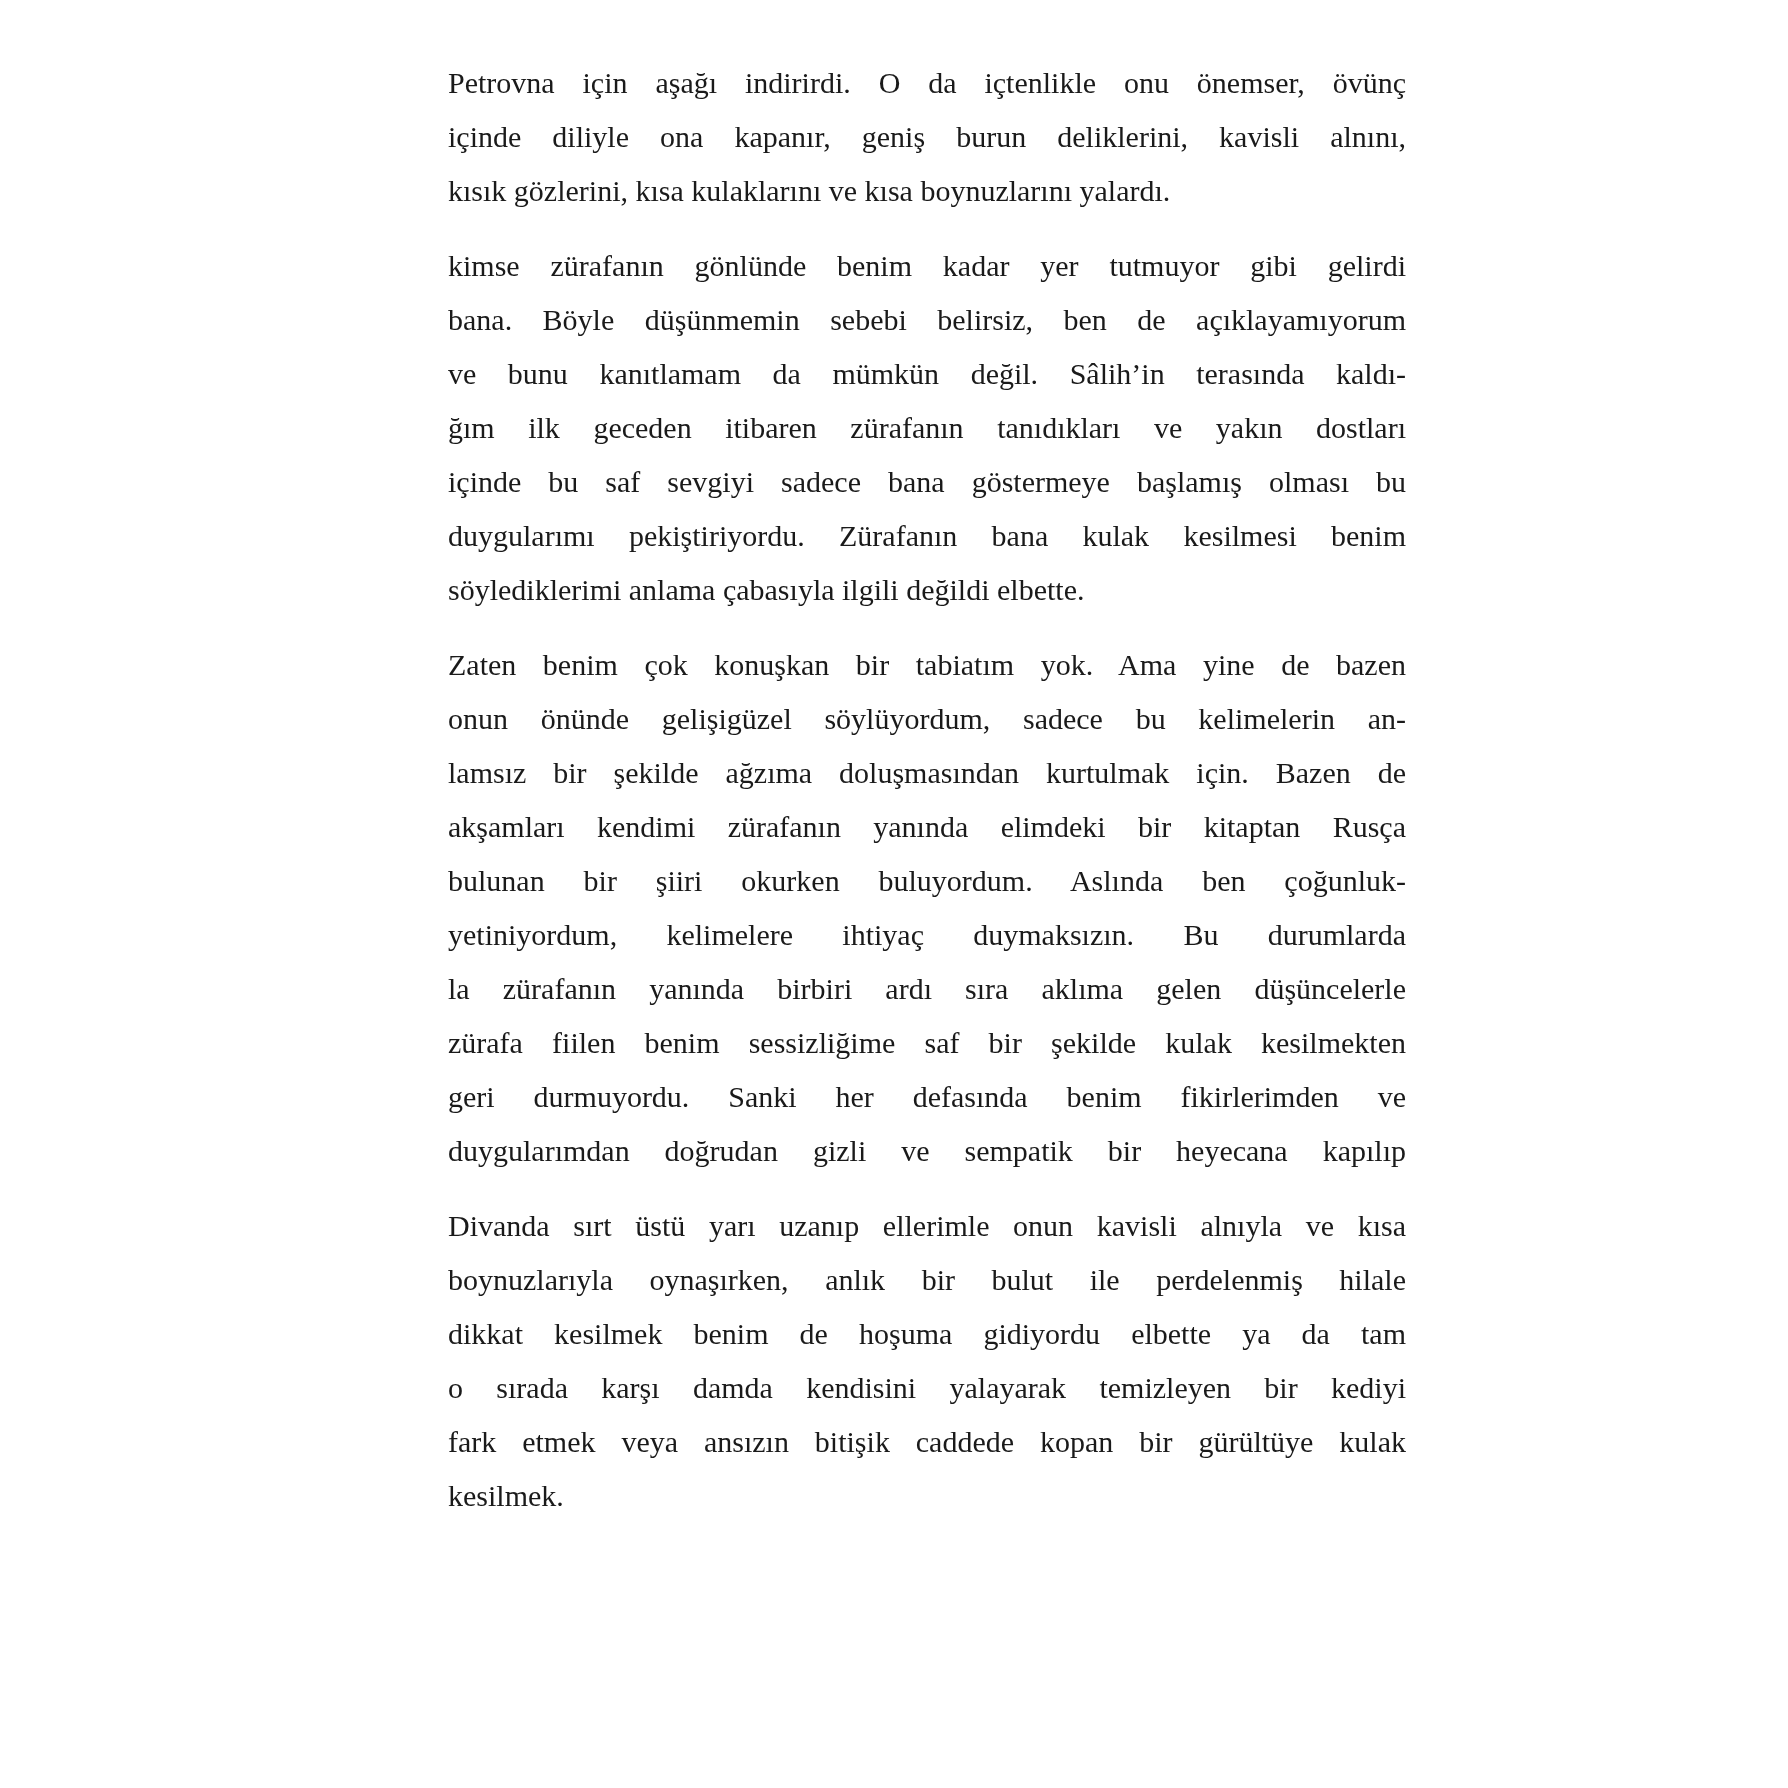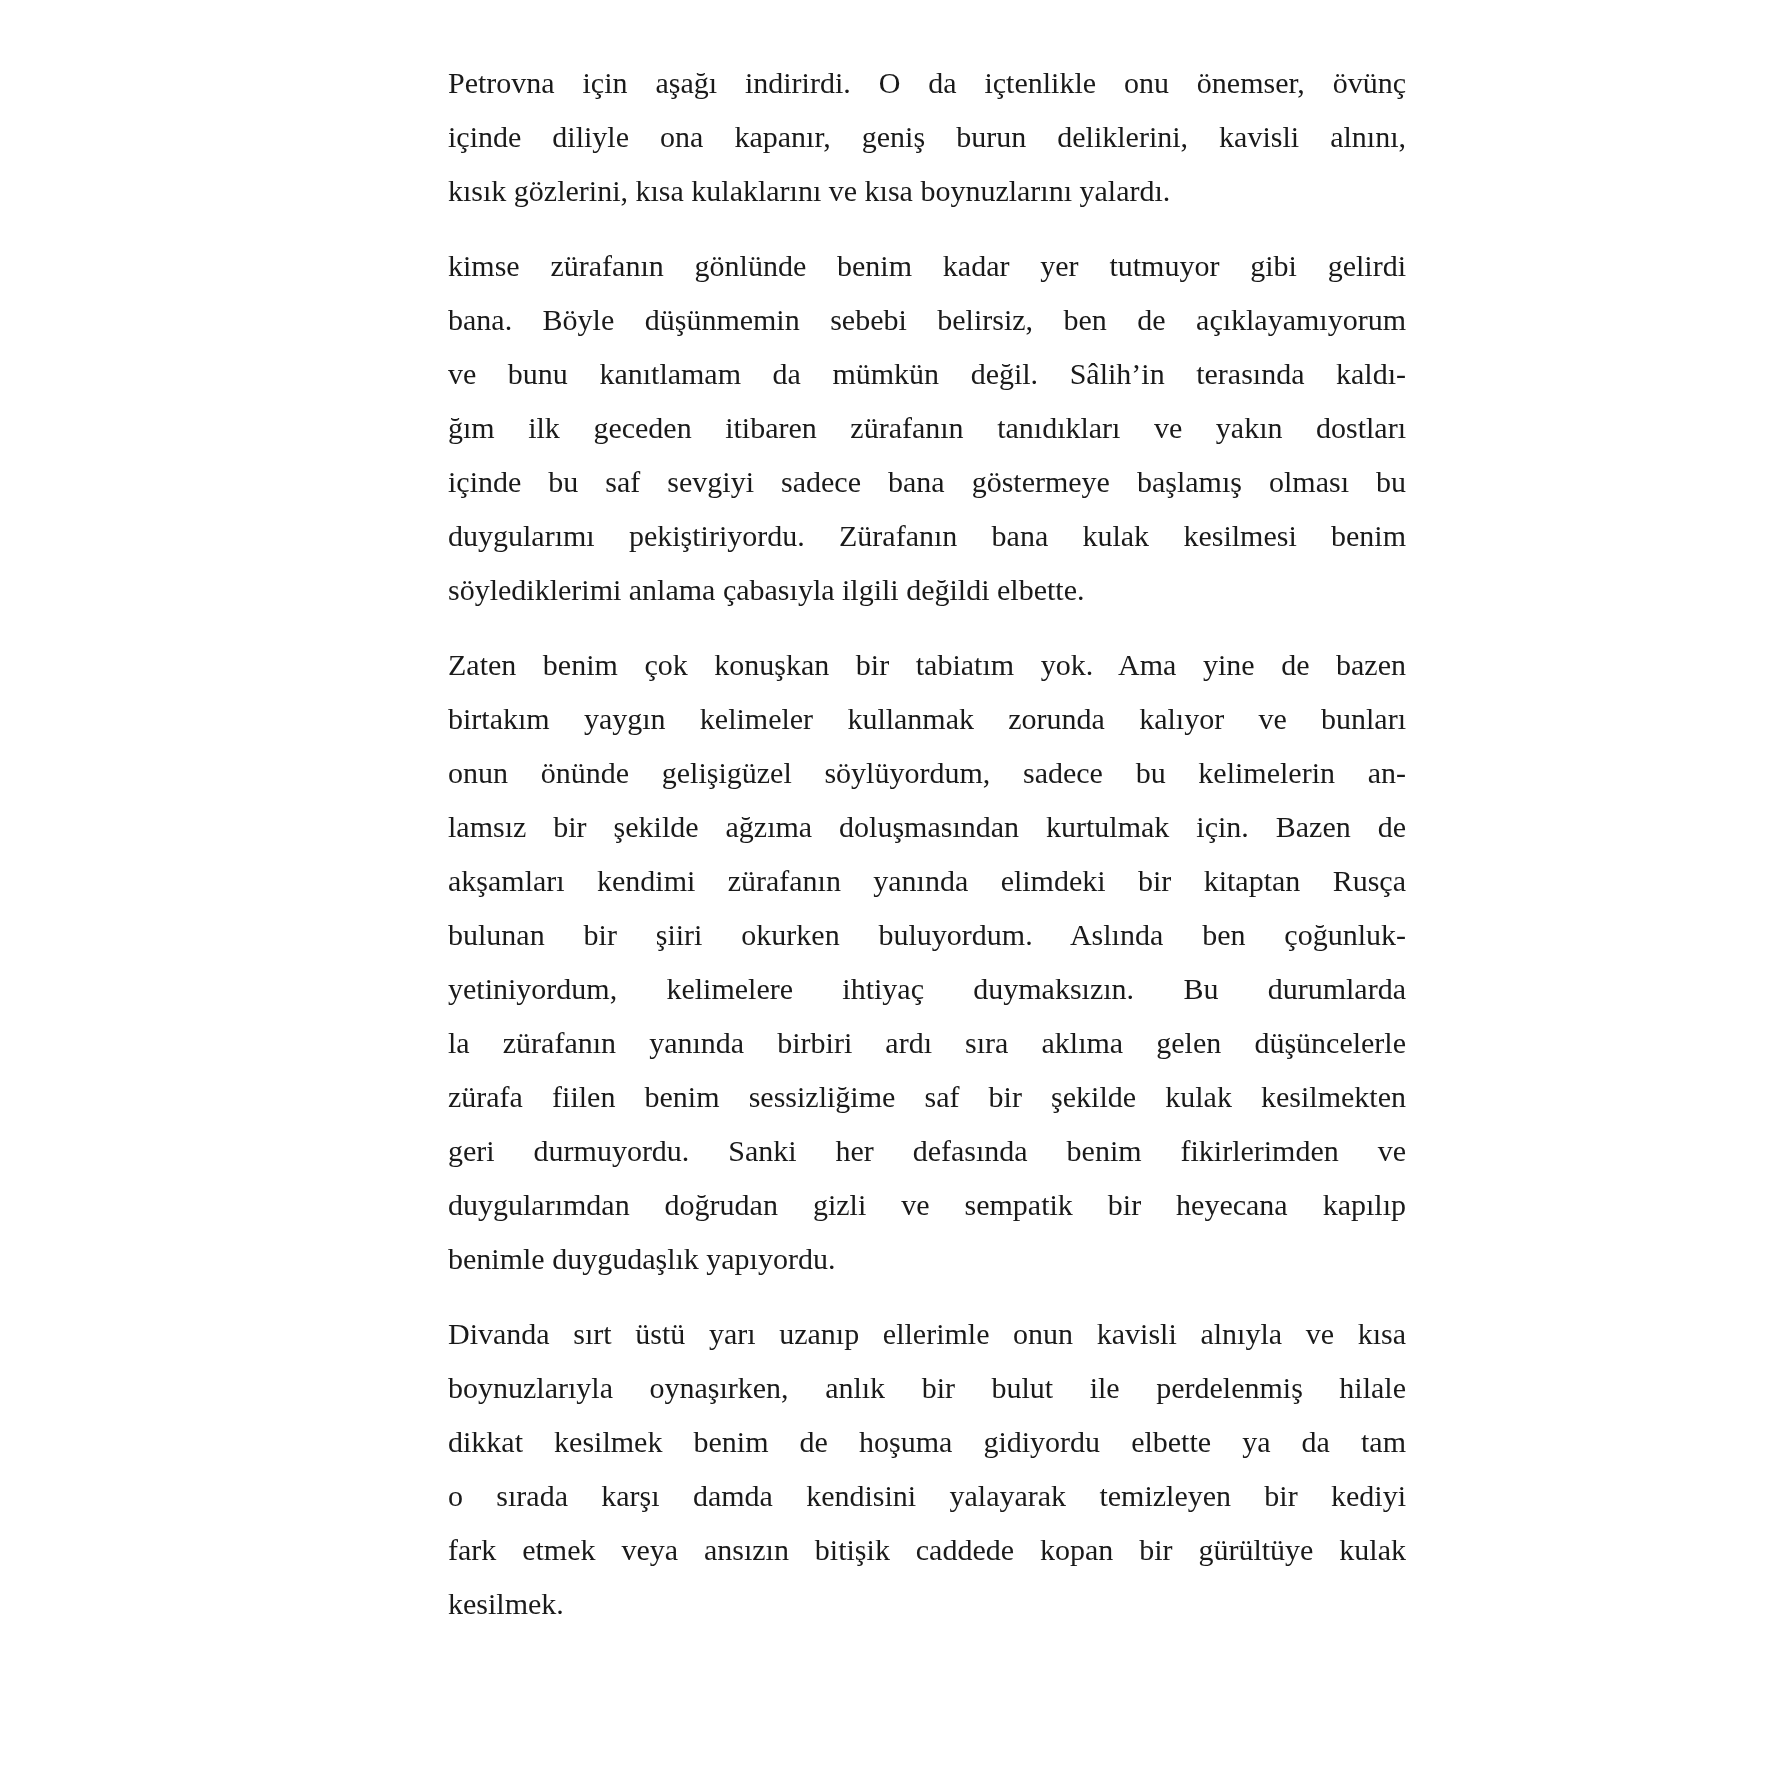--- a/index.html
+++ b/index.html
@@ -51,31 +51,29 @@
         <div class="line">kimse zürafanın gönlünde benim kadar yer tutmuyor gibi gelirdi</div>
         <div class="line">bana. Böyle düşünmemin sebebi belirsiz, ben de açıklayamıyorum</div>
         <div class="line">ve bunu kanıtlamam da mümkün değil. Sâlih’in terasında kaldı-</div>
         <div class="line">ğım ilk geceden itibaren zürafanın tanıdıkları ve yakın dostları</div>
         <div class="line">içinde bu saf sevgiyi sadece bana göstermeye başlamış olması bu</div>
         <div class="line">duygularımı pekiştiriyordu. Zürafanın bana kulak kesilmesi benim</div>
         <div class="line last">söylediklerimi anlama çabasıyla ilgili değildi elbette.</div>
       </div>
       <div class="paragraph">
         <div class="line">Zaten benim çok konuşkan bir tabiatım yok. Ama yine de bazen</div>
-        <div class="line">birtakım yaygın kelimeler kullanmak zorunda kalıyor ve bunları</div>
         <div class="line">onun önünde gelişigüzel söylüyordum, sadece bu kelimelerin an-</div>
         <div class="line">lamsız bir şekilde ağzıma doluşmasından kurtulmak için. Bazen de</div>
         <div class="line">akşamları kendimi zürafanın yanında elimdeki bir kitaptan Rusça</div>
         <div class="line">bulunan bir şiiri okurken buluyordum. Aslında ben çoğunluk-</div>
         <div class="line">yetiniyordum, kelimelere ihtiyaç duymaksızın. Bu durumlarda</div>
         <div class="line">la zürafanın yanında birbiri ardı sıra aklıma gelen düşüncelerle</div>
         <div class="line">zürafa fiilen benim sessizliğime saf bir şekilde kulak kesilmekten</div>
         <div class="line">geri durmuyordu. Sanki her defasında benim fikirlerimden ve</div>
         <div class="line">duygularımdan doğrudan gizli ve sempatik bir heyecana kapılıp</div>
-        <div class="line last">benimle duygudaşlık yapıyordu.</div>
       </div>
       <div class="paragraph">
         <div class="line">Divanda sırt üstü yarı uzanıp ellerimle onun kavisli alnıyla ve kısa</div>
         <div class="line">boynuzlarıyla oynaşırken, anlık bir bulut ile perdelenmiş hilale</div>
         <div class="line">dikkat kesilmek benim de hoşuma gidiyordu elbette ya da tam</div>
         <div class="line">o sırada karşı damda kendisini yalayarak temizleyen bir kediyi</div>
         <div class="line">fark etmek veya ansızın bitişik caddede kopan bir gürültüye kulak</div>
         <div class="line last">kesilmek.</div>
       </div>
     </section>

